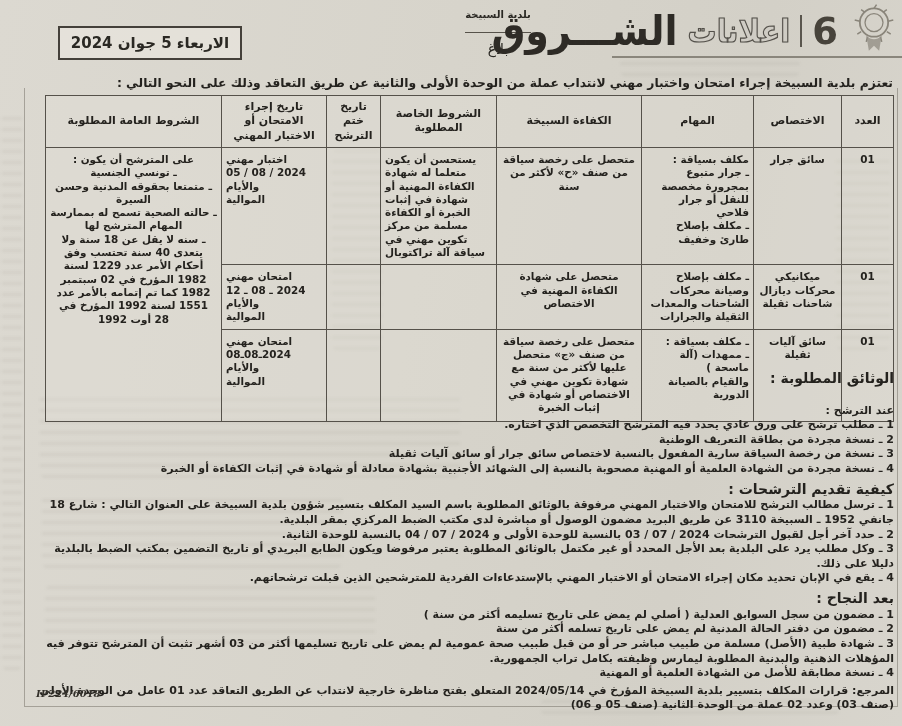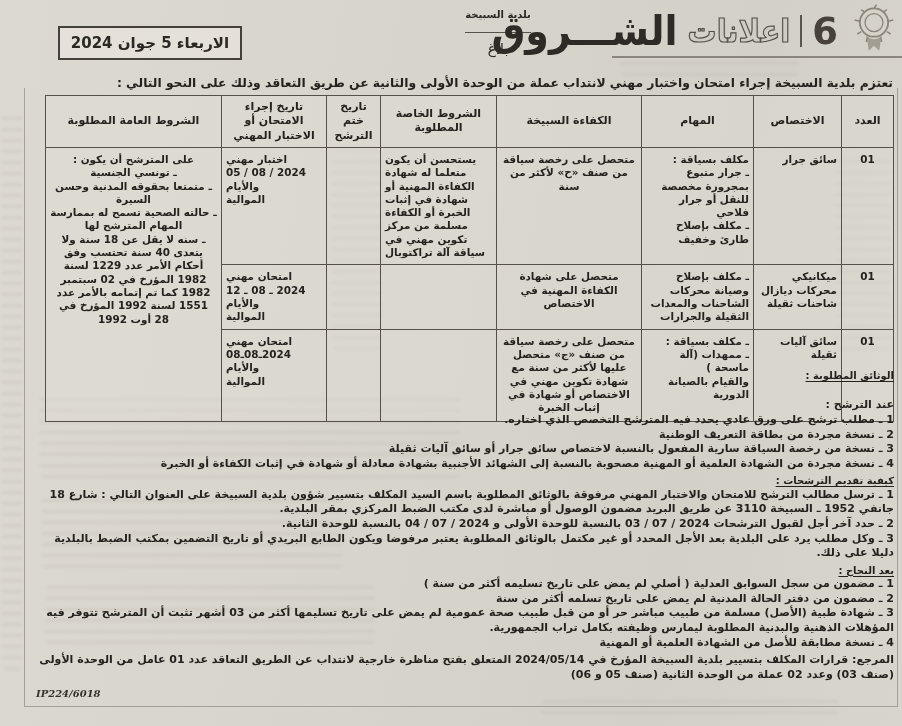--- a/index.html
+++ b/index.html
@@ -72,35 +72,35 @@
     border-collapse:collapse;table-layout:fixed;
     background:rgba(226,223,215,.35);
   }
   table.jobs th,table.jobs td{
     border:1px solid #55514a;vertical-align:top;
     font-weight:bold;color:#24221e;overflow:hidden;
   }
   table.jobs th{font-size:11px;text-align:center;padding:4px 2px;vertical-align:middle;line-height:1.3;}
   table.jobs td{font-size:10.4px;line-height:1.28;padding:5px 4px;}
   td.c-count{text-align:center;font-size:11px;}
-  td.c-spec{white-space:pre-line;}
+  td.c-spec{text-align:center;white-space:pre-line;}
   td.c-tasks{text-align:right;white-space:pre-line;}
   td.c-comp{text-align:center;white-space:pre-line;}
   td.c-special{text-align:left;white-space:pre-line;}
   td.c-exam{text-align:left;white-space:pre-line;vertical-align:middle;}
   td.c-general{text-align:center;white-space:pre-line;vertical-align:middle;font-size:10.6px;line-height:1.42;padding:6px 7px;}
   tr.r1{height:96px;} tr.r2{height:48px;} tr.r3{height:92px;}
 
   
   .sections{
     position:absolute;left:30px;top:366px;width:864px;
     text-align:right;font-size:11px;font-weight:bold;
     line-height:1.33;color:#24221e;
   }
-  .sec-title{font-size:10px;text-decoration:underline;text-underline-offset:2px;margin-top:3px;}
+  .sec-title{font-size:14px;text-underline-offset:2px;margin-top:3px;}
   .sec-sub{margin-top:16px;}
   .sec-item{margin:0;}
   .reference{margin-top:3px;}
   .ref-code{
     position:absolute;left:36px;top:688px;
     font-family:"DejaVu Serif",serif;font-style:italic;font-weight:bold;
     font-size:10px;color:#34312b;direction:ltr;
   }
 </style>
 </head>
@@ -228,20 +228,21 @@
       <div class="sec-sub">عند الترشح :</div>
       <div class="sec-item">1 ـ مطلب ترشح على ورق عادي يحدد فيه المترشح التخصص الذي اختاره.</div>
       <div class="sec-item">2 ـ نسخة مجردة من بطاقة التعريف الوطنية</div>
       <div class="sec-item">3 ـ نسخة من رخصة السياقة سارية المفعول بالنسبة لاختصاص سائق جرار أو سائق آليات ثقيلة</div>
       <div class="sec-item">4 ـ نسخة مجردة من الشهادة العلمية أو المهنية مصحوبة بالنسبة إلى الشهائد الأجنبية بشهادة معادلة أو شهادة في إثبات الكفاءة أو الخبرة</div>
 
       <div class="sec-title">كيفية تقديم الترشحات :</div>
       <div class="sec-item">1 ـ ترسل مطالب الترشح للامتحان والاختبار المهني مرفوقة بالوثائق المطلوبة باسم السيد المكلف بتسيير شؤون بلدية السبيخة على العنوان التالي : شارع 18 جانفي 1952 ـ السبيخة 3110 عن طريق البريد مضمون الوصول أو مباشرة لدى مكتب الضبط المركزي بمقر البلدية.</div>
       <div class="sec-item">2 ـ حدد آخر أجل لقبول الترشحات ‭03 / 07 / 2024‬ بالنسبة للوحدة الأولى و ‭04 / 07 / 2024‬ بالنسبة للوحدة الثانية.</div>
       <div class="sec-item">3 ـ وكل مطلب يرد على البلدية بعد الأجل المحدد أو غير مكتمل بالوثائق المطلوبة يعتبر مرفوضا ويكون الطابع البريدي أو تاريخ التضمين بمكتب الضبط بالبلدية دليلا على ذلك.</div>
+      <div class="sec-item">4 ـ يقع في الإبان تحديد مكان إجراء الامتحان أو الاختبار المهني بالإستدعاءات الفردية للمترشحين الذين قبلت ترشحاتهم.</div>
 
       <div class="sec-title">بعد النجاح :</div>
       <div class="sec-item">1 ـ مضمون من سجل السوابق العدلية ( أصلي لم يمض على تاريخ تسليمه أكثر من سنة )</div>
       <div class="sec-item">2 ـ مضمون من دفتر الحالة المدنية لم يمض على تاريخ تسلمه أكثر من سنة</div>
       <div class="sec-item">3 ـ شهادة طبية (الأصل) مسلمة من طبيب مباشر حر أو من قبل طبيب صحة عمومية لم يمض على تاريخ تسليمها أكثر من 03 أشهر تثبت أن المترشح تتوفر فيه المؤهلات الذهنية والبدنية المطلوبة ليمارس وظيفته بكامل تراب الجمهورية.</div>
       <div class="sec-item">4 ـ نسخة مطابقة للأصل من الشهادة العلمية أو المهنية</div>
 
       <div class="reference">المرجع: قرارات المكلف بتسيير بلدية السبيخة المؤرخ في 2024/05/14 المتعلق بفتح مناظرة خارجية لانتداب عن الطريق التعاقد عدد 01 عامل من الوحدة الأولى (صنف 03)  وعدد 02 عملة من الوحدة الثانية (صنف 05 و 06)</div>
     </div>
 

